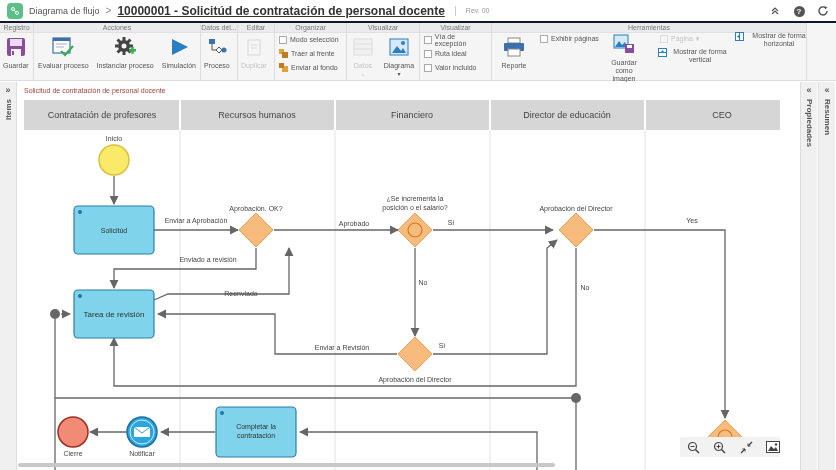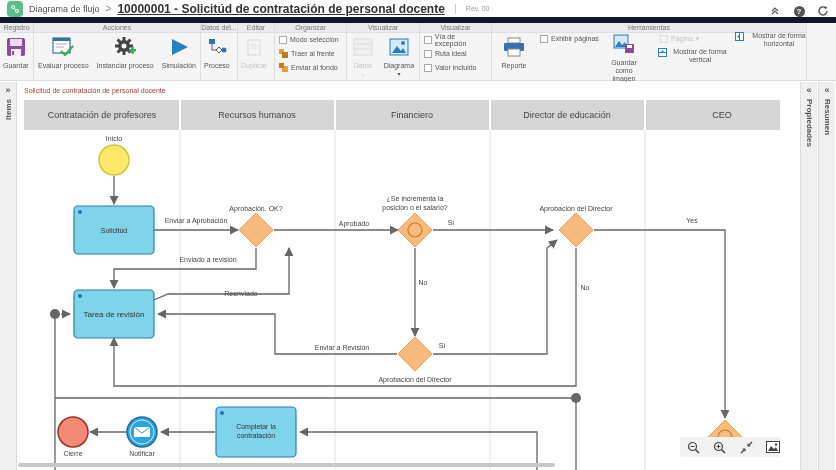--- a/index.html
+++ b/index.html
@@ -1,17 +1,17 @@
 <!DOCTYPE html>
 <html><head>
 <meta charset="utf-8">
 <style>
   * { box-sizing: border-box; margin: 0; padding: 0; }
   body { width: 836px; height: 470px; overflow: hidden; background: #fff; font-family: "Liberation Sans", sans-serif; color: #333; position: relative; }
-  .titlebar { position: absolute; left: 0; top: 0; width: 836px; height: 23px; background: #fff; display: flex; align-items: center; border-bottom: 6px solid #0f172a; }
+  .titlebar { position: absolute; left: 0; top: 0; width: 836px; height: 23px; background: #fff; display: flex; align-items: center; border-bottom: 2px solid #0f172a; }
   .app-logo { width: 16px; height: 16px; margin-left: 7px; border-radius: 4px; background: #5cbf8a; display: flex; align-items: center; justify-content: center; }
   .bc-root { font-size: 9px; color: #555; margin-left: 6px; }
   .bc-sep { font-size: 10px; color: #888; margin: 0 6px; }
   .doc-title { font-size: 12px; font-weight: bold; color: #333; text-decoration: underline; }
   .title-divider { width: 1px; height: 10px; background: #ccc; margin: 0 10px; }
   .rev { font-size: 7px; color: #999; }
   .title-right { position: absolute; right: 6px; top: 4px; display: flex; gap: 10px; align-items: center; }
   .ti-icon { width: 14px; height: 14px; display: flex; align-items: center; justify-content: center; font-size: 10px; color: #555; }
   .help { width: 11px; height: 11px; border-radius: 50%; background: #555; color: #fff; font-size: 8px; font-weight: bold; text-align: center; line-height: 11px; }
 

